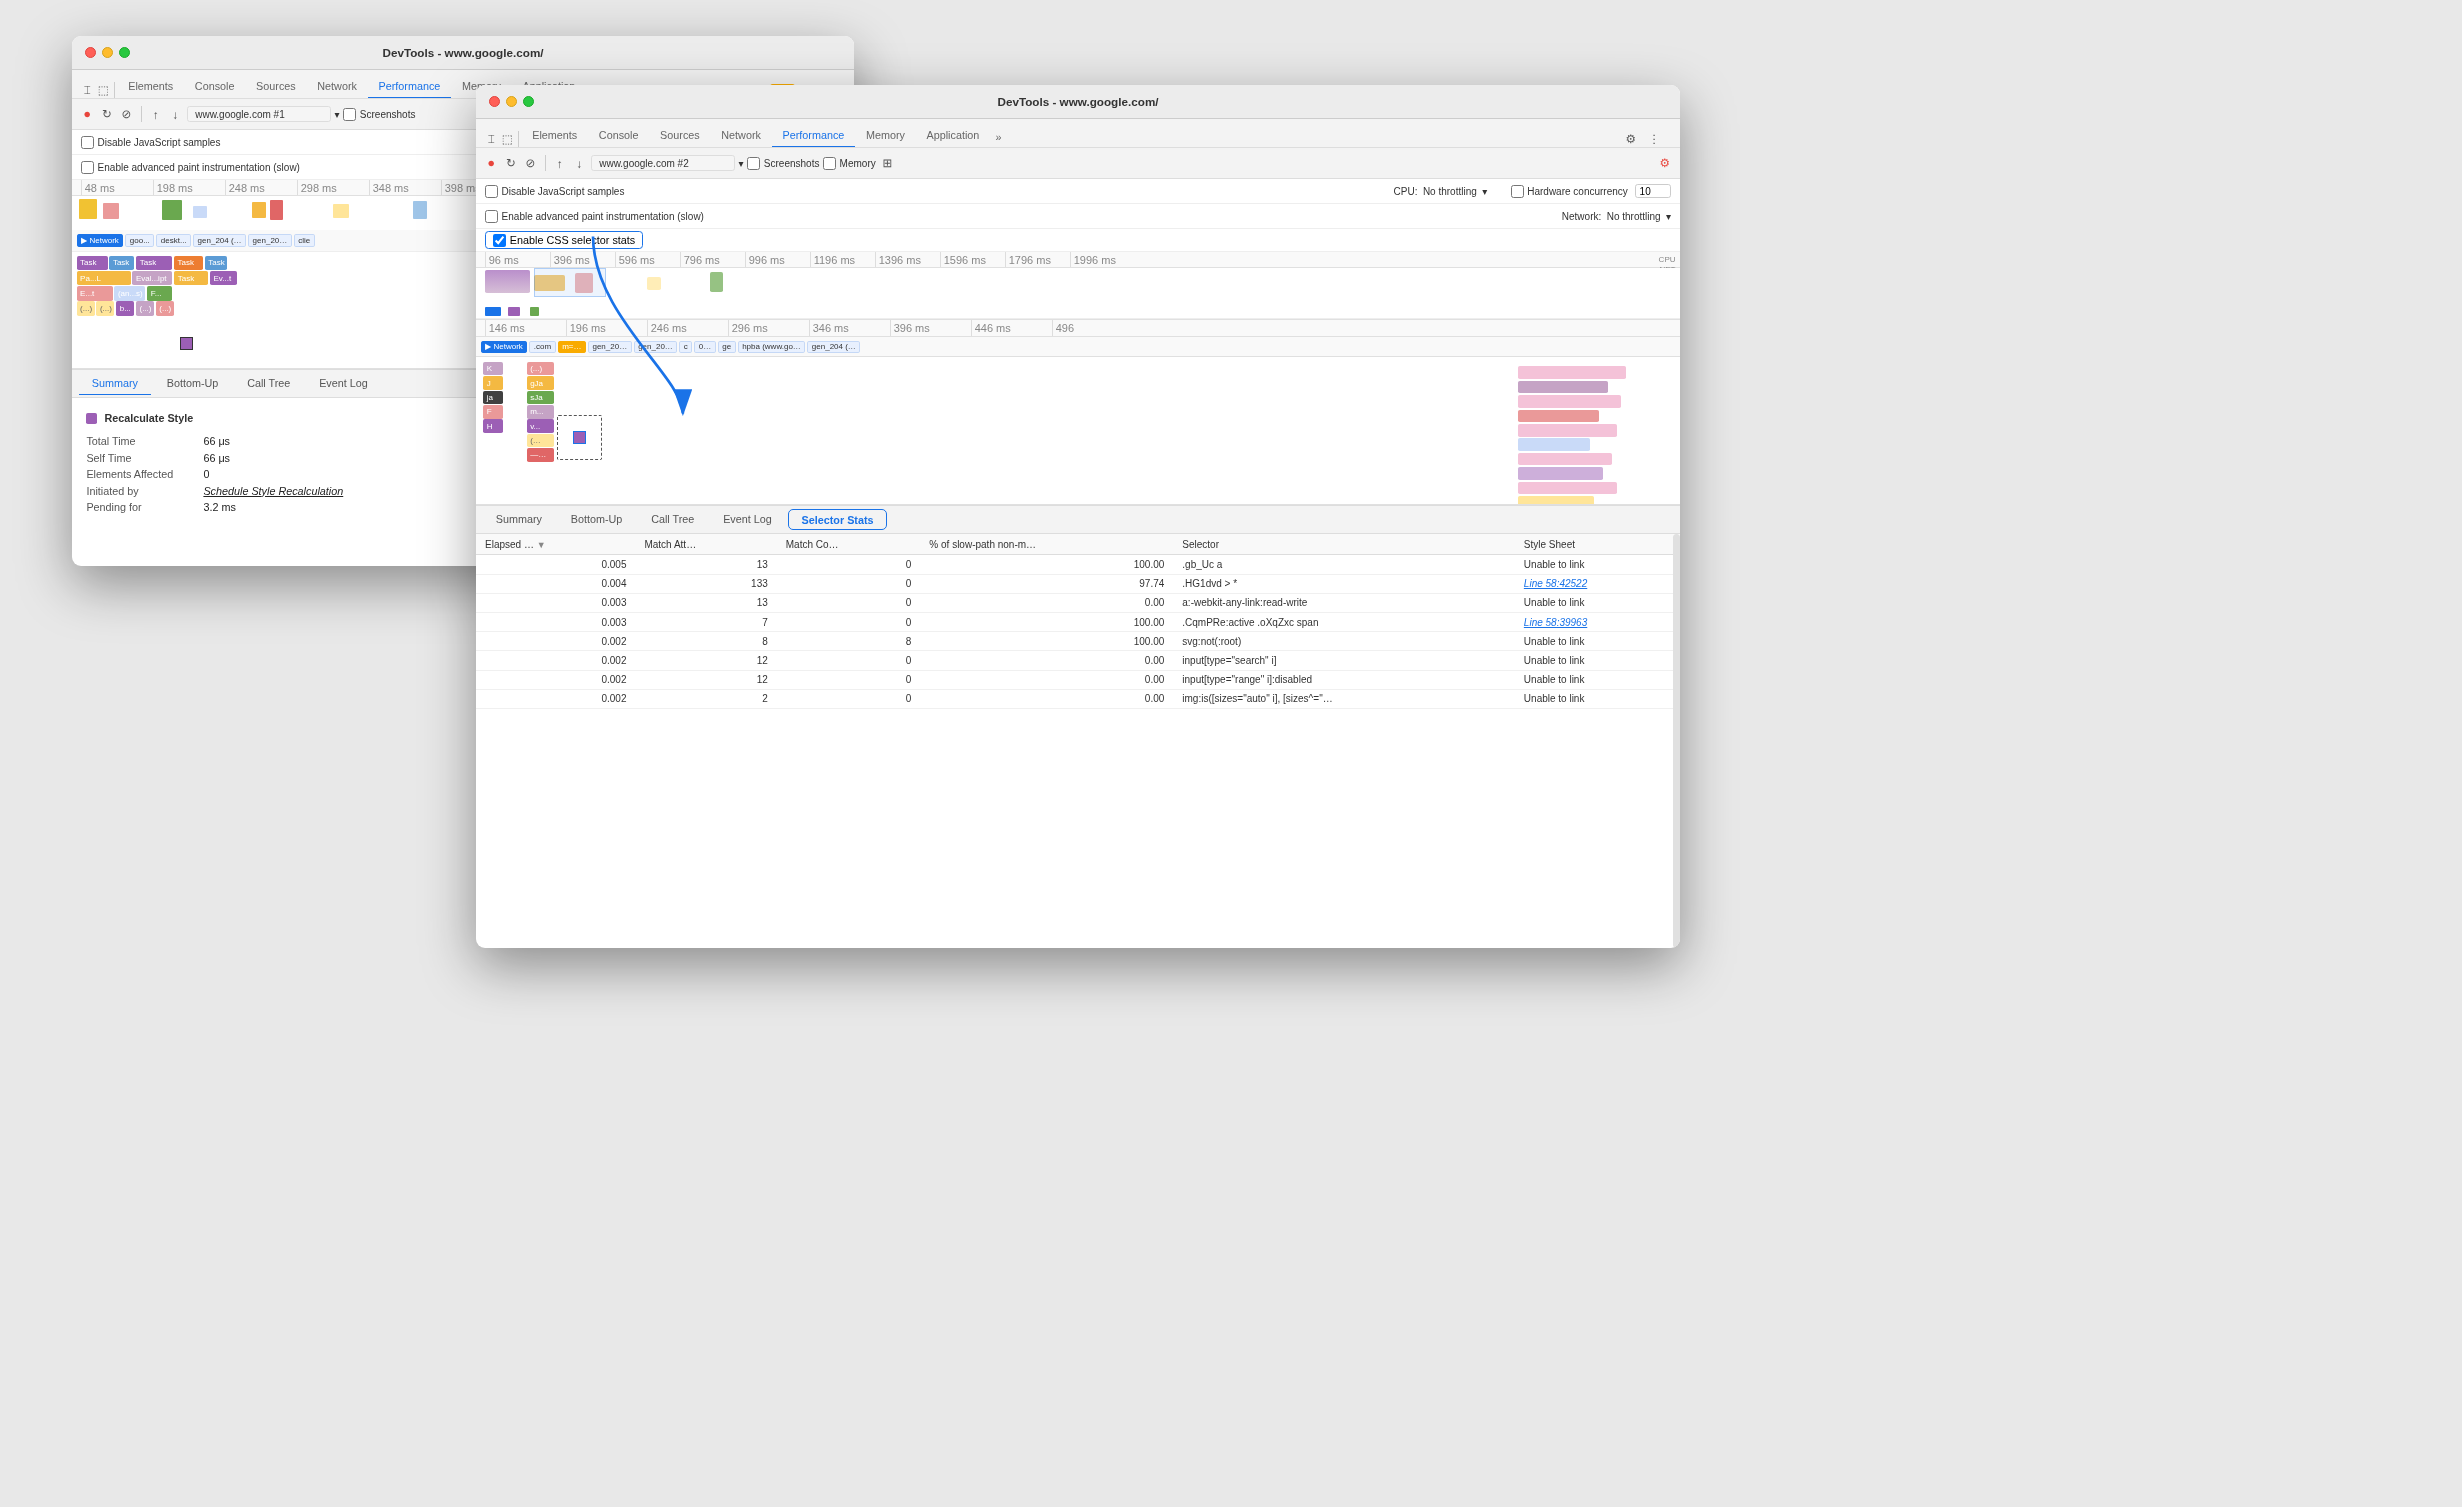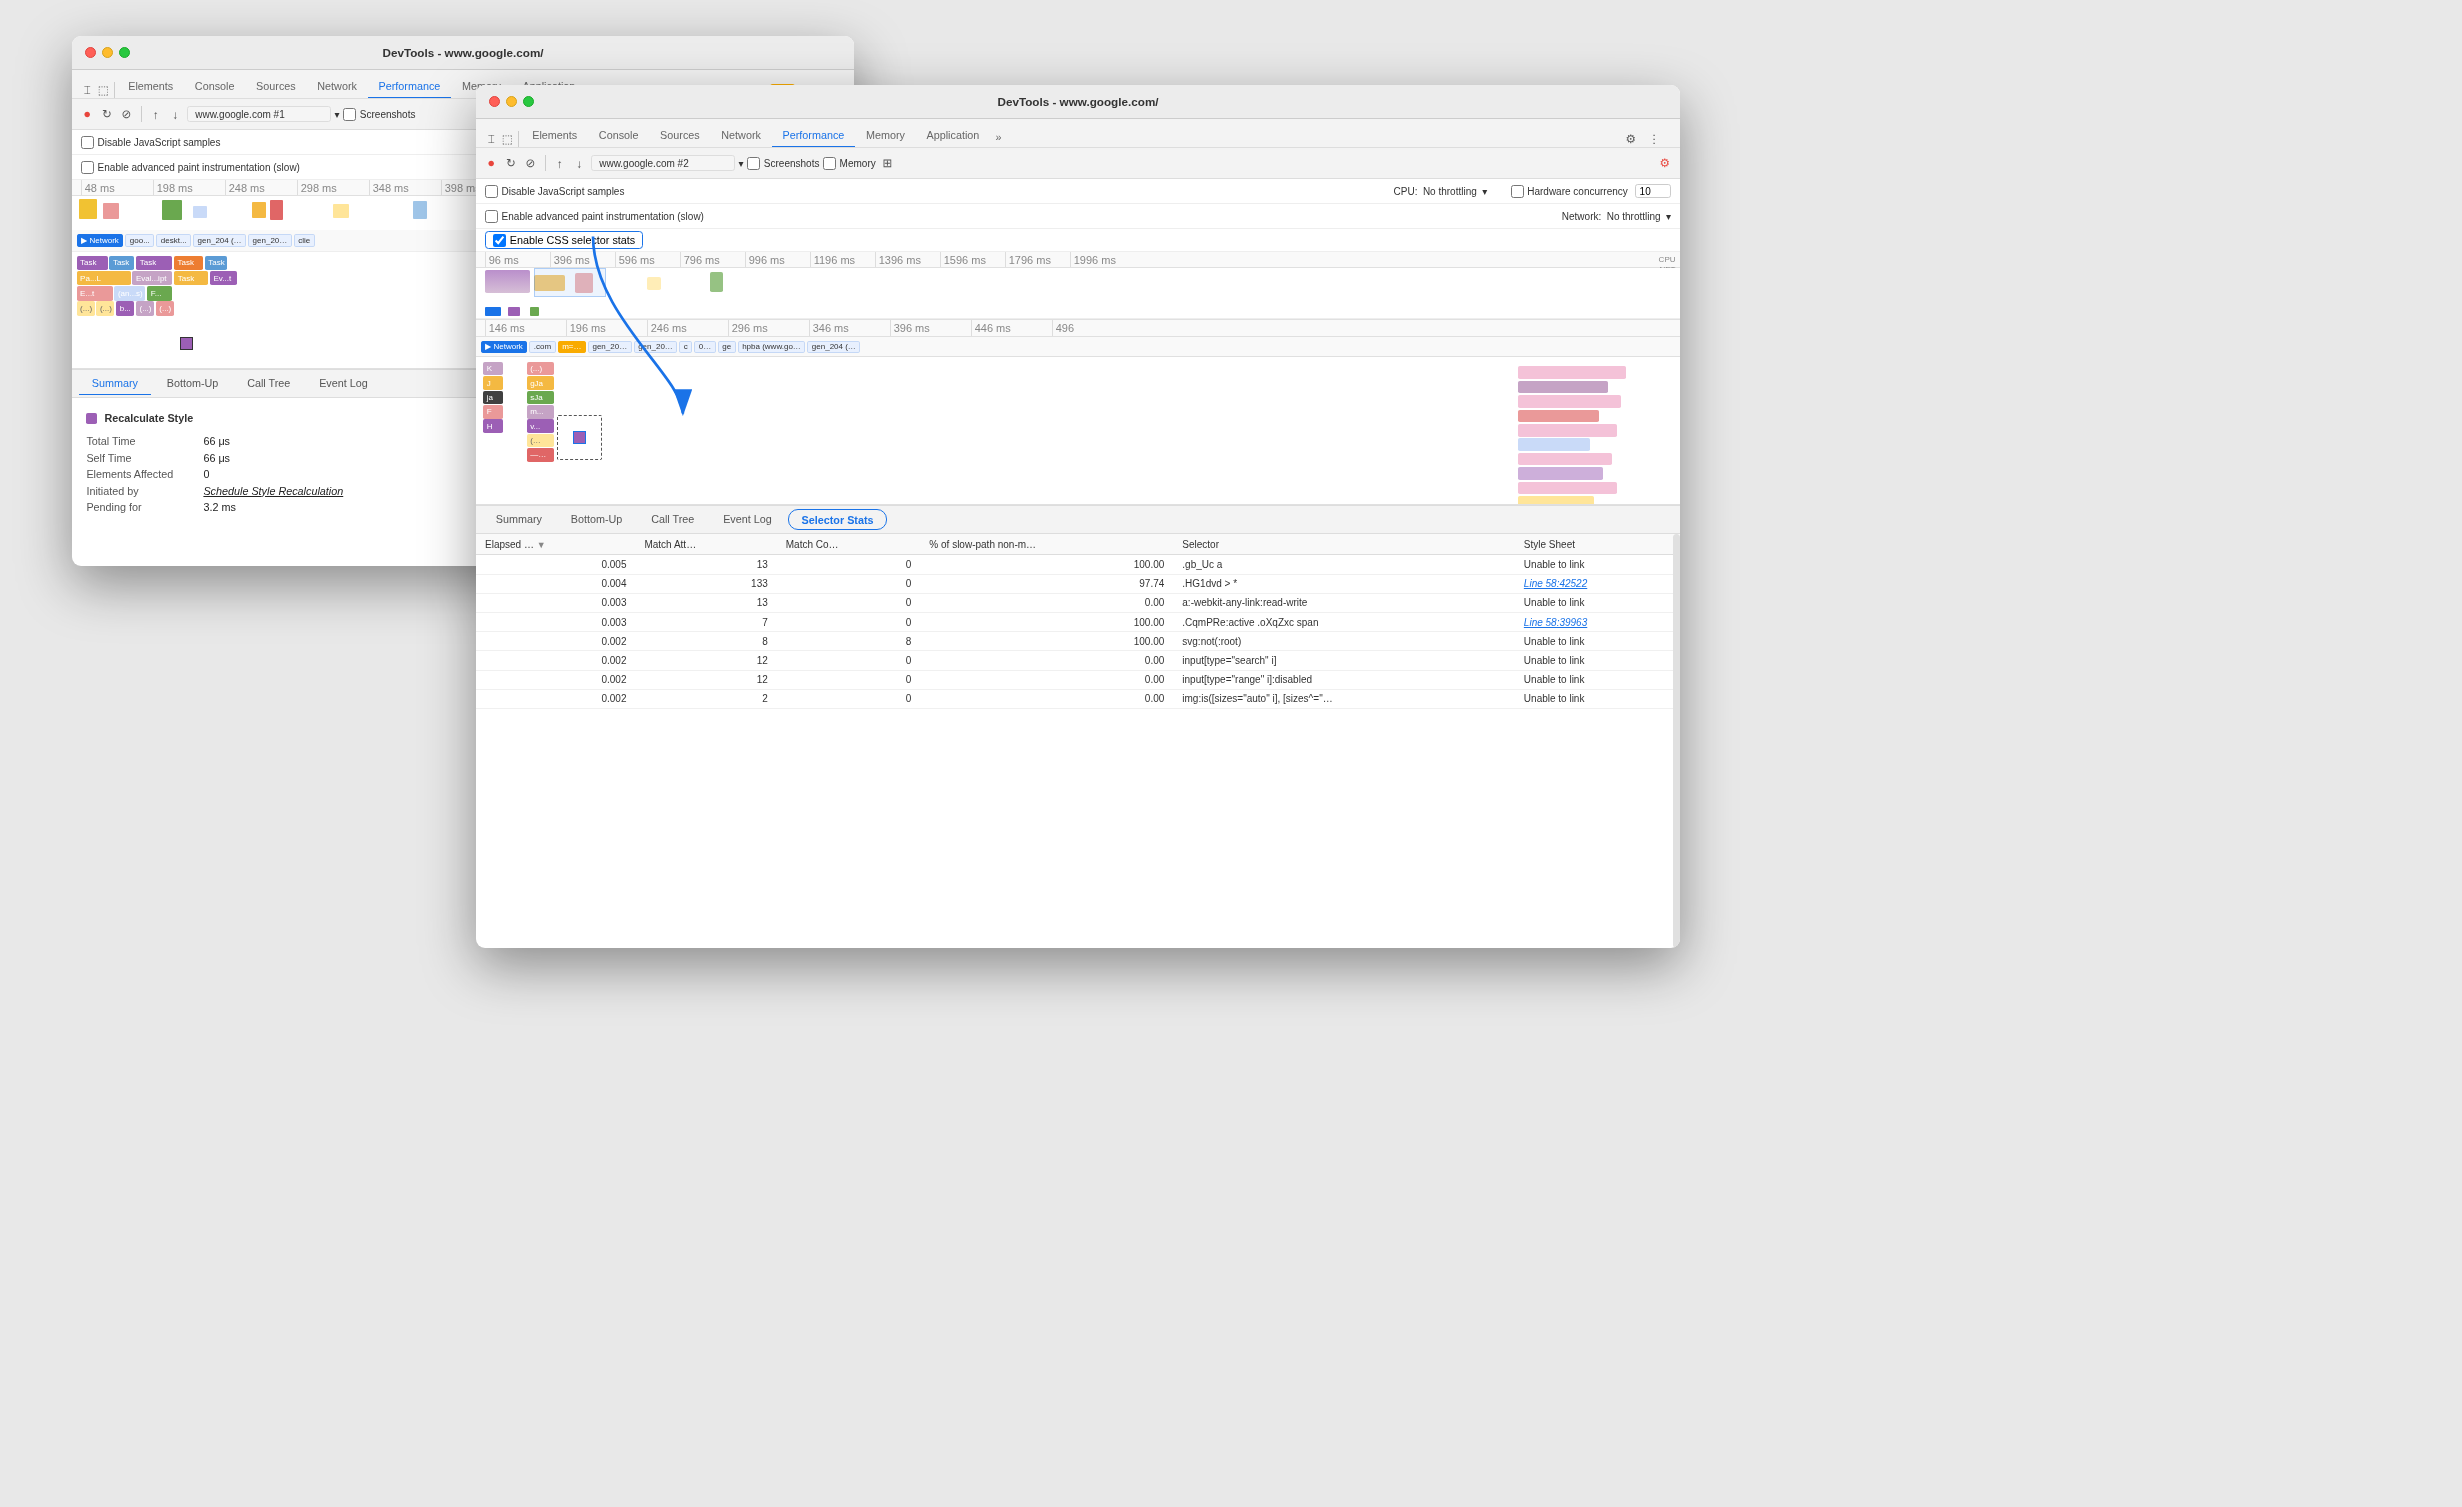--- a/index.html
+++ b/index.html
@@ -266,21 +266,21 @@
       cursor: pointer;
       border-bottom: 1.8px solid transparent;
     }
     .bottom-tab.active {
       color: #1a73e8;
       border-bottom: 1.8px solid #1a73e8;
       font-weight: 500;
     }
     .bottom-tab.highlighted {
       border: 1.8px solid #1a73e8;
-      border-radius: 10px;
+      border-radius: 5px;
       color: #1a73e8;
       font-weight: 600;
       padding: 3.6px 12.6px;
     }
 
     
     .stats-table {
       width: 100%;
       border-collapse: collapse;
       font-size: 10.8px;

